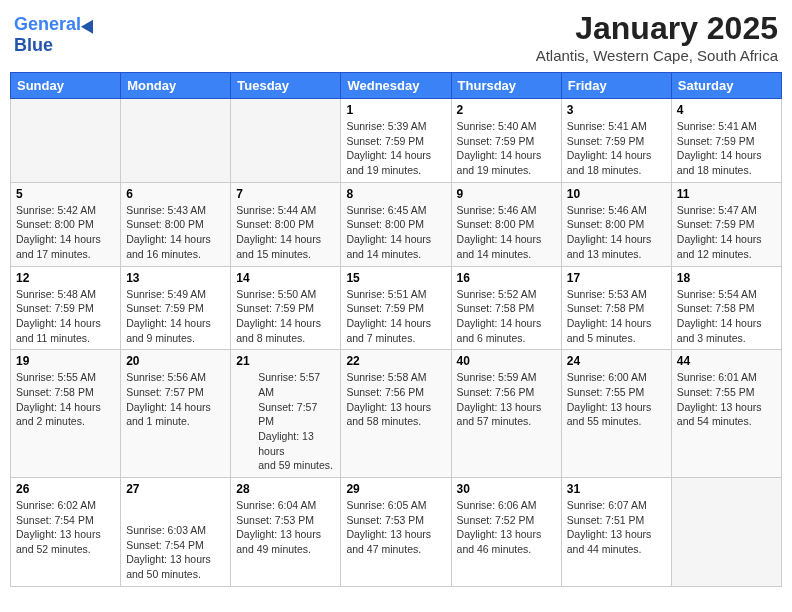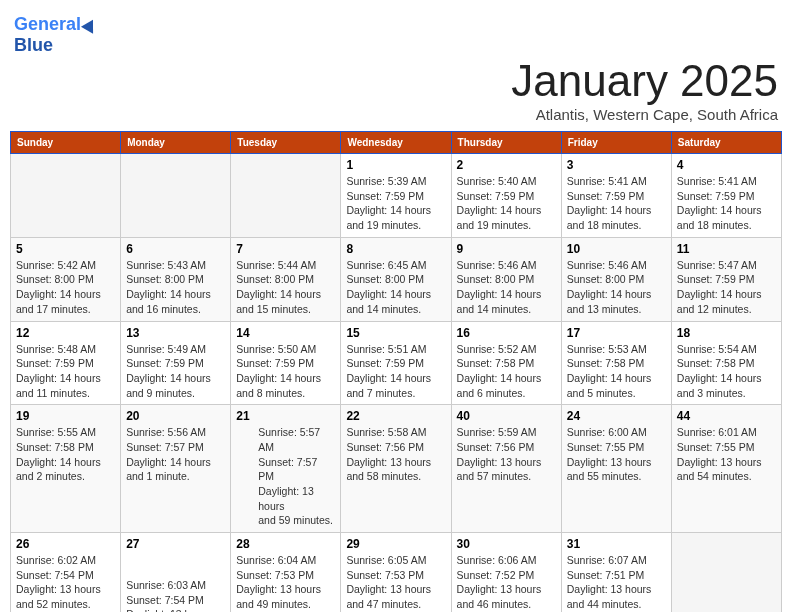--- a/index.html
+++ b/index.html
@@ -45,40 +45,39 @@
       transform: rotate(30deg);
     }
     .logo-line {
       display: flex;
       align-items: center;
     }
     .title-section {
       text-align: right;
     }
     .cal-title {
-      font-size: 44px;
-      font-weight: normal;
+      font-size: 32px;
+      font-weight: bold;
       color: #222;
-      margin-top: 46px;
     }
     .cal-subtitle {
       font-size: 15px;
       color: #444;
     }
     .calendar {
       width: 100%;
       border-collapse: collapse;
       font-size: 11px;
     }
     .calendar thead th {
-      background-color: #c2410c;
+      background-color: #3b82f6;
       color: #fff;
       padding: 5px 6px;
       text-align: left;
-      font-size: 10px;
+      font-size: 13px;
       border: 1px solid #2255cc;
     }
     .calendar tbody td {
       vertical-align: top;
       border: 1px solid #ccc;
       padding: 4px 5px;
       width: calc(100% / 7);
       height: 80px;
       background: #fff;
     }

